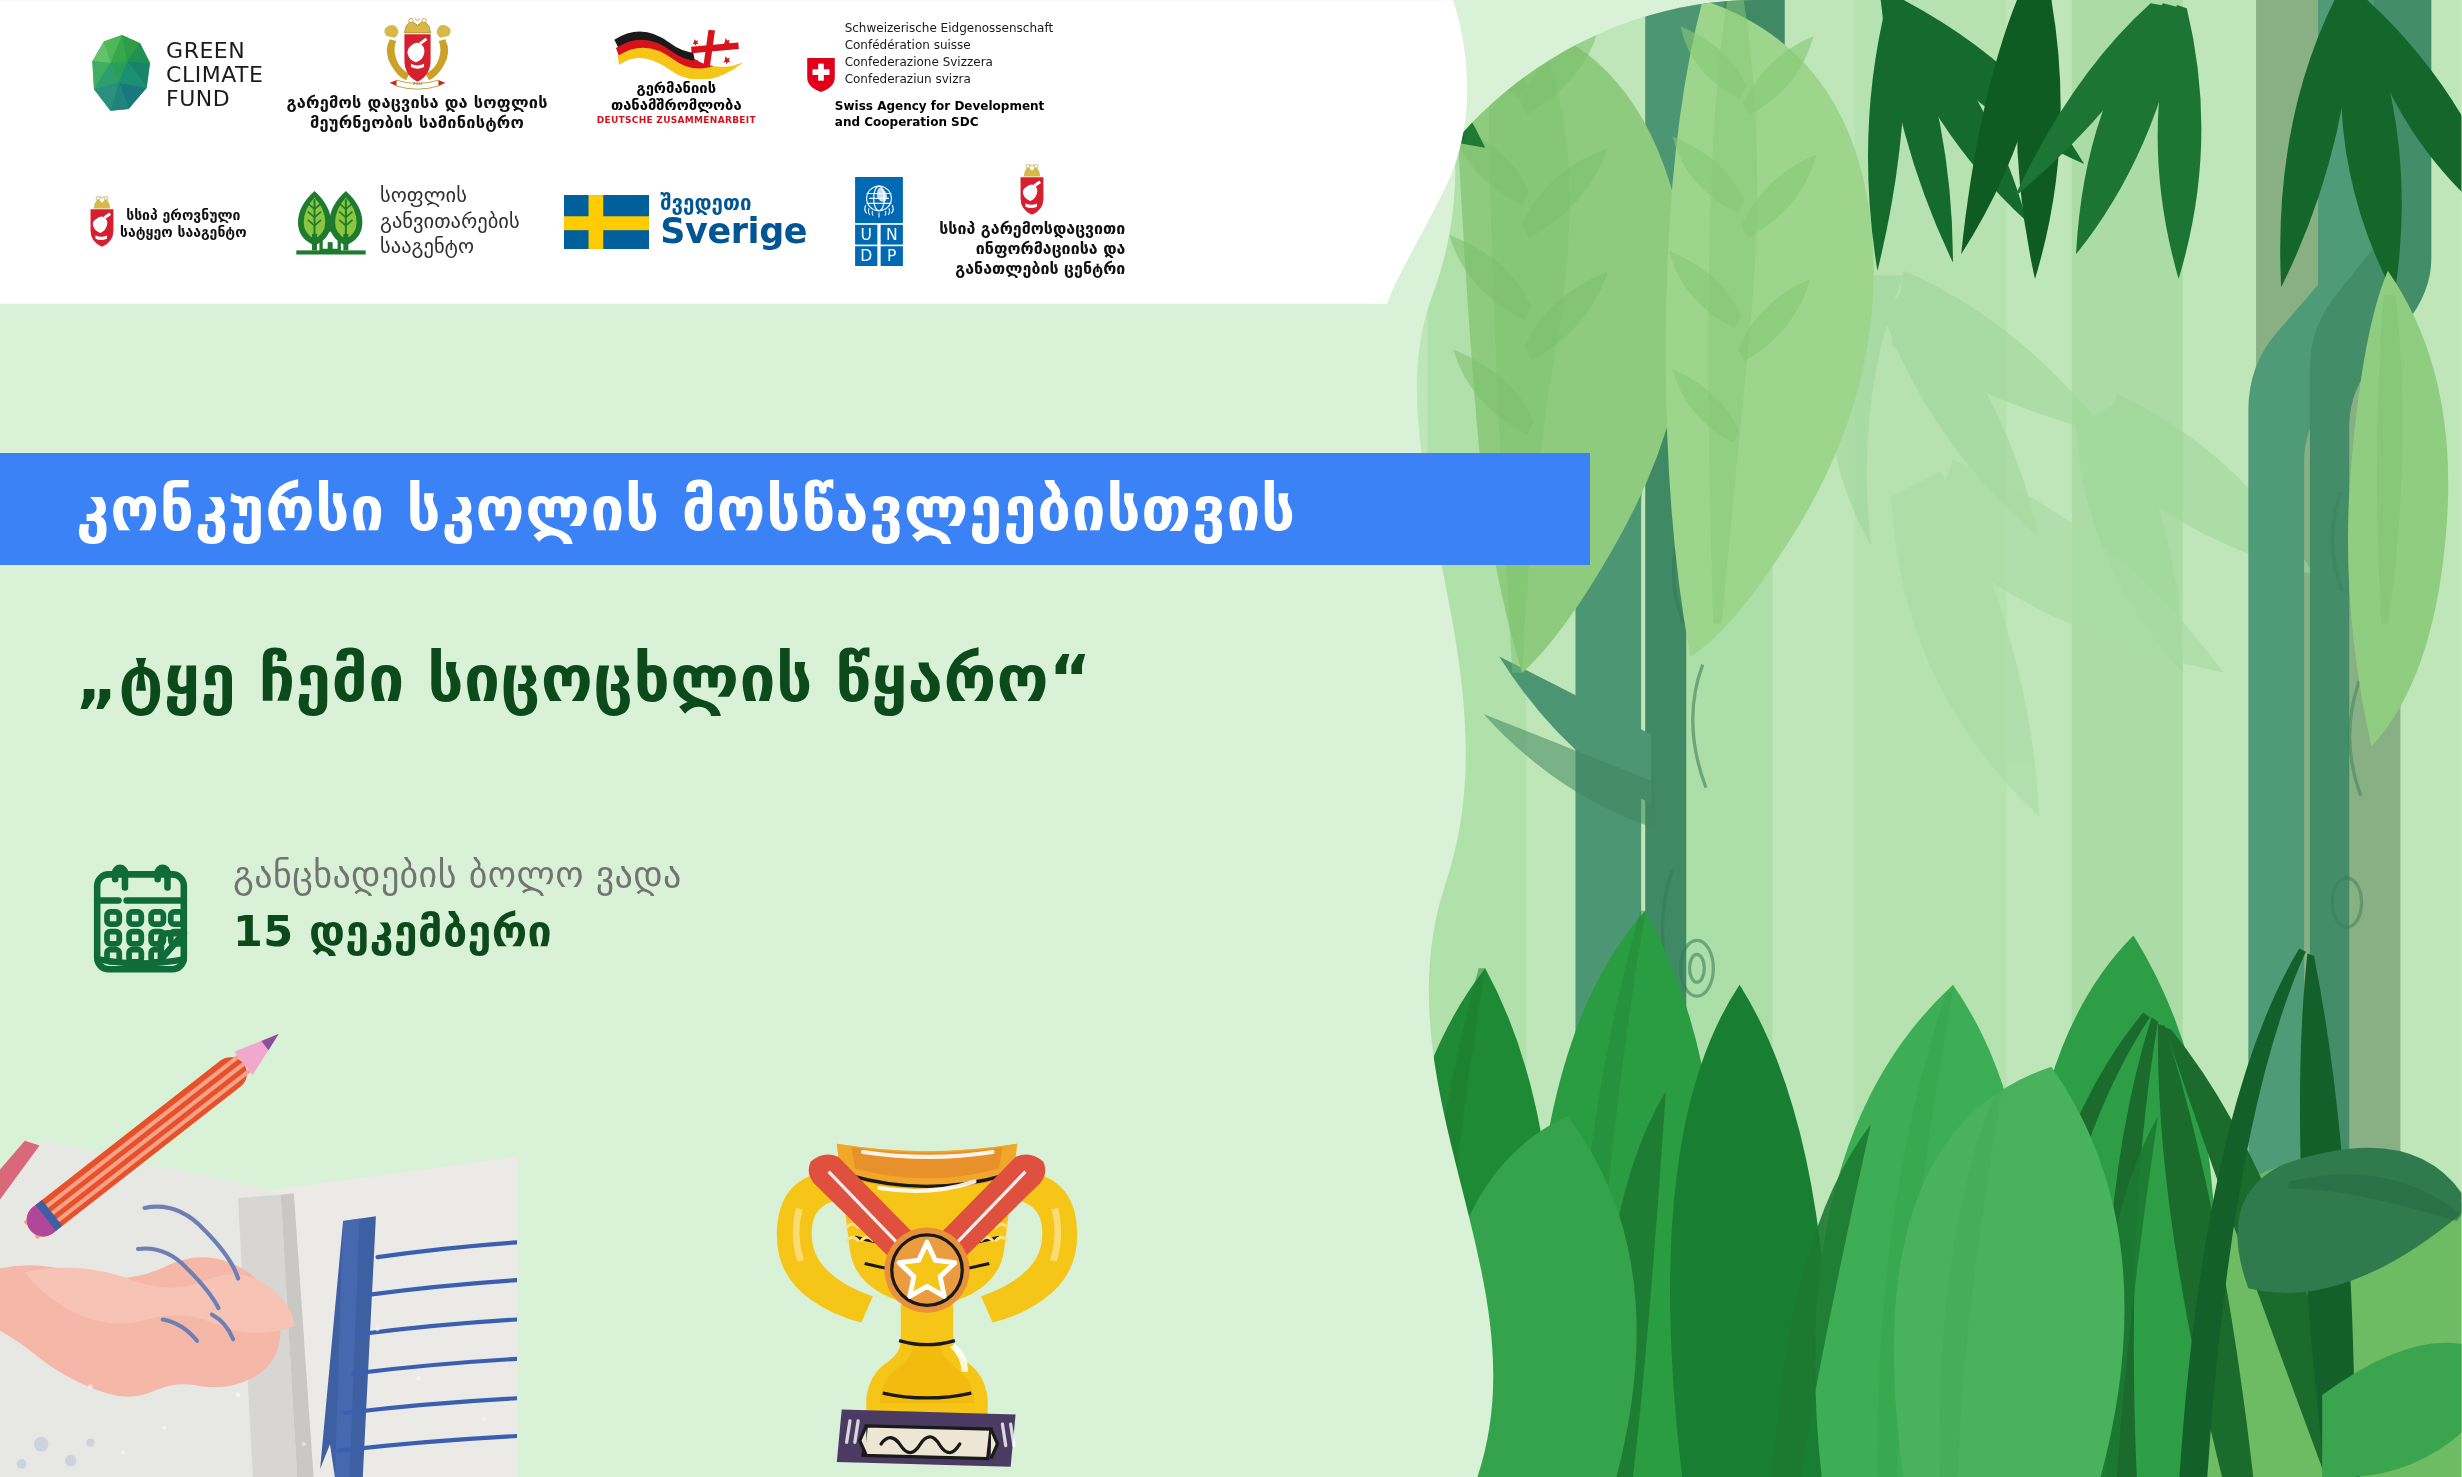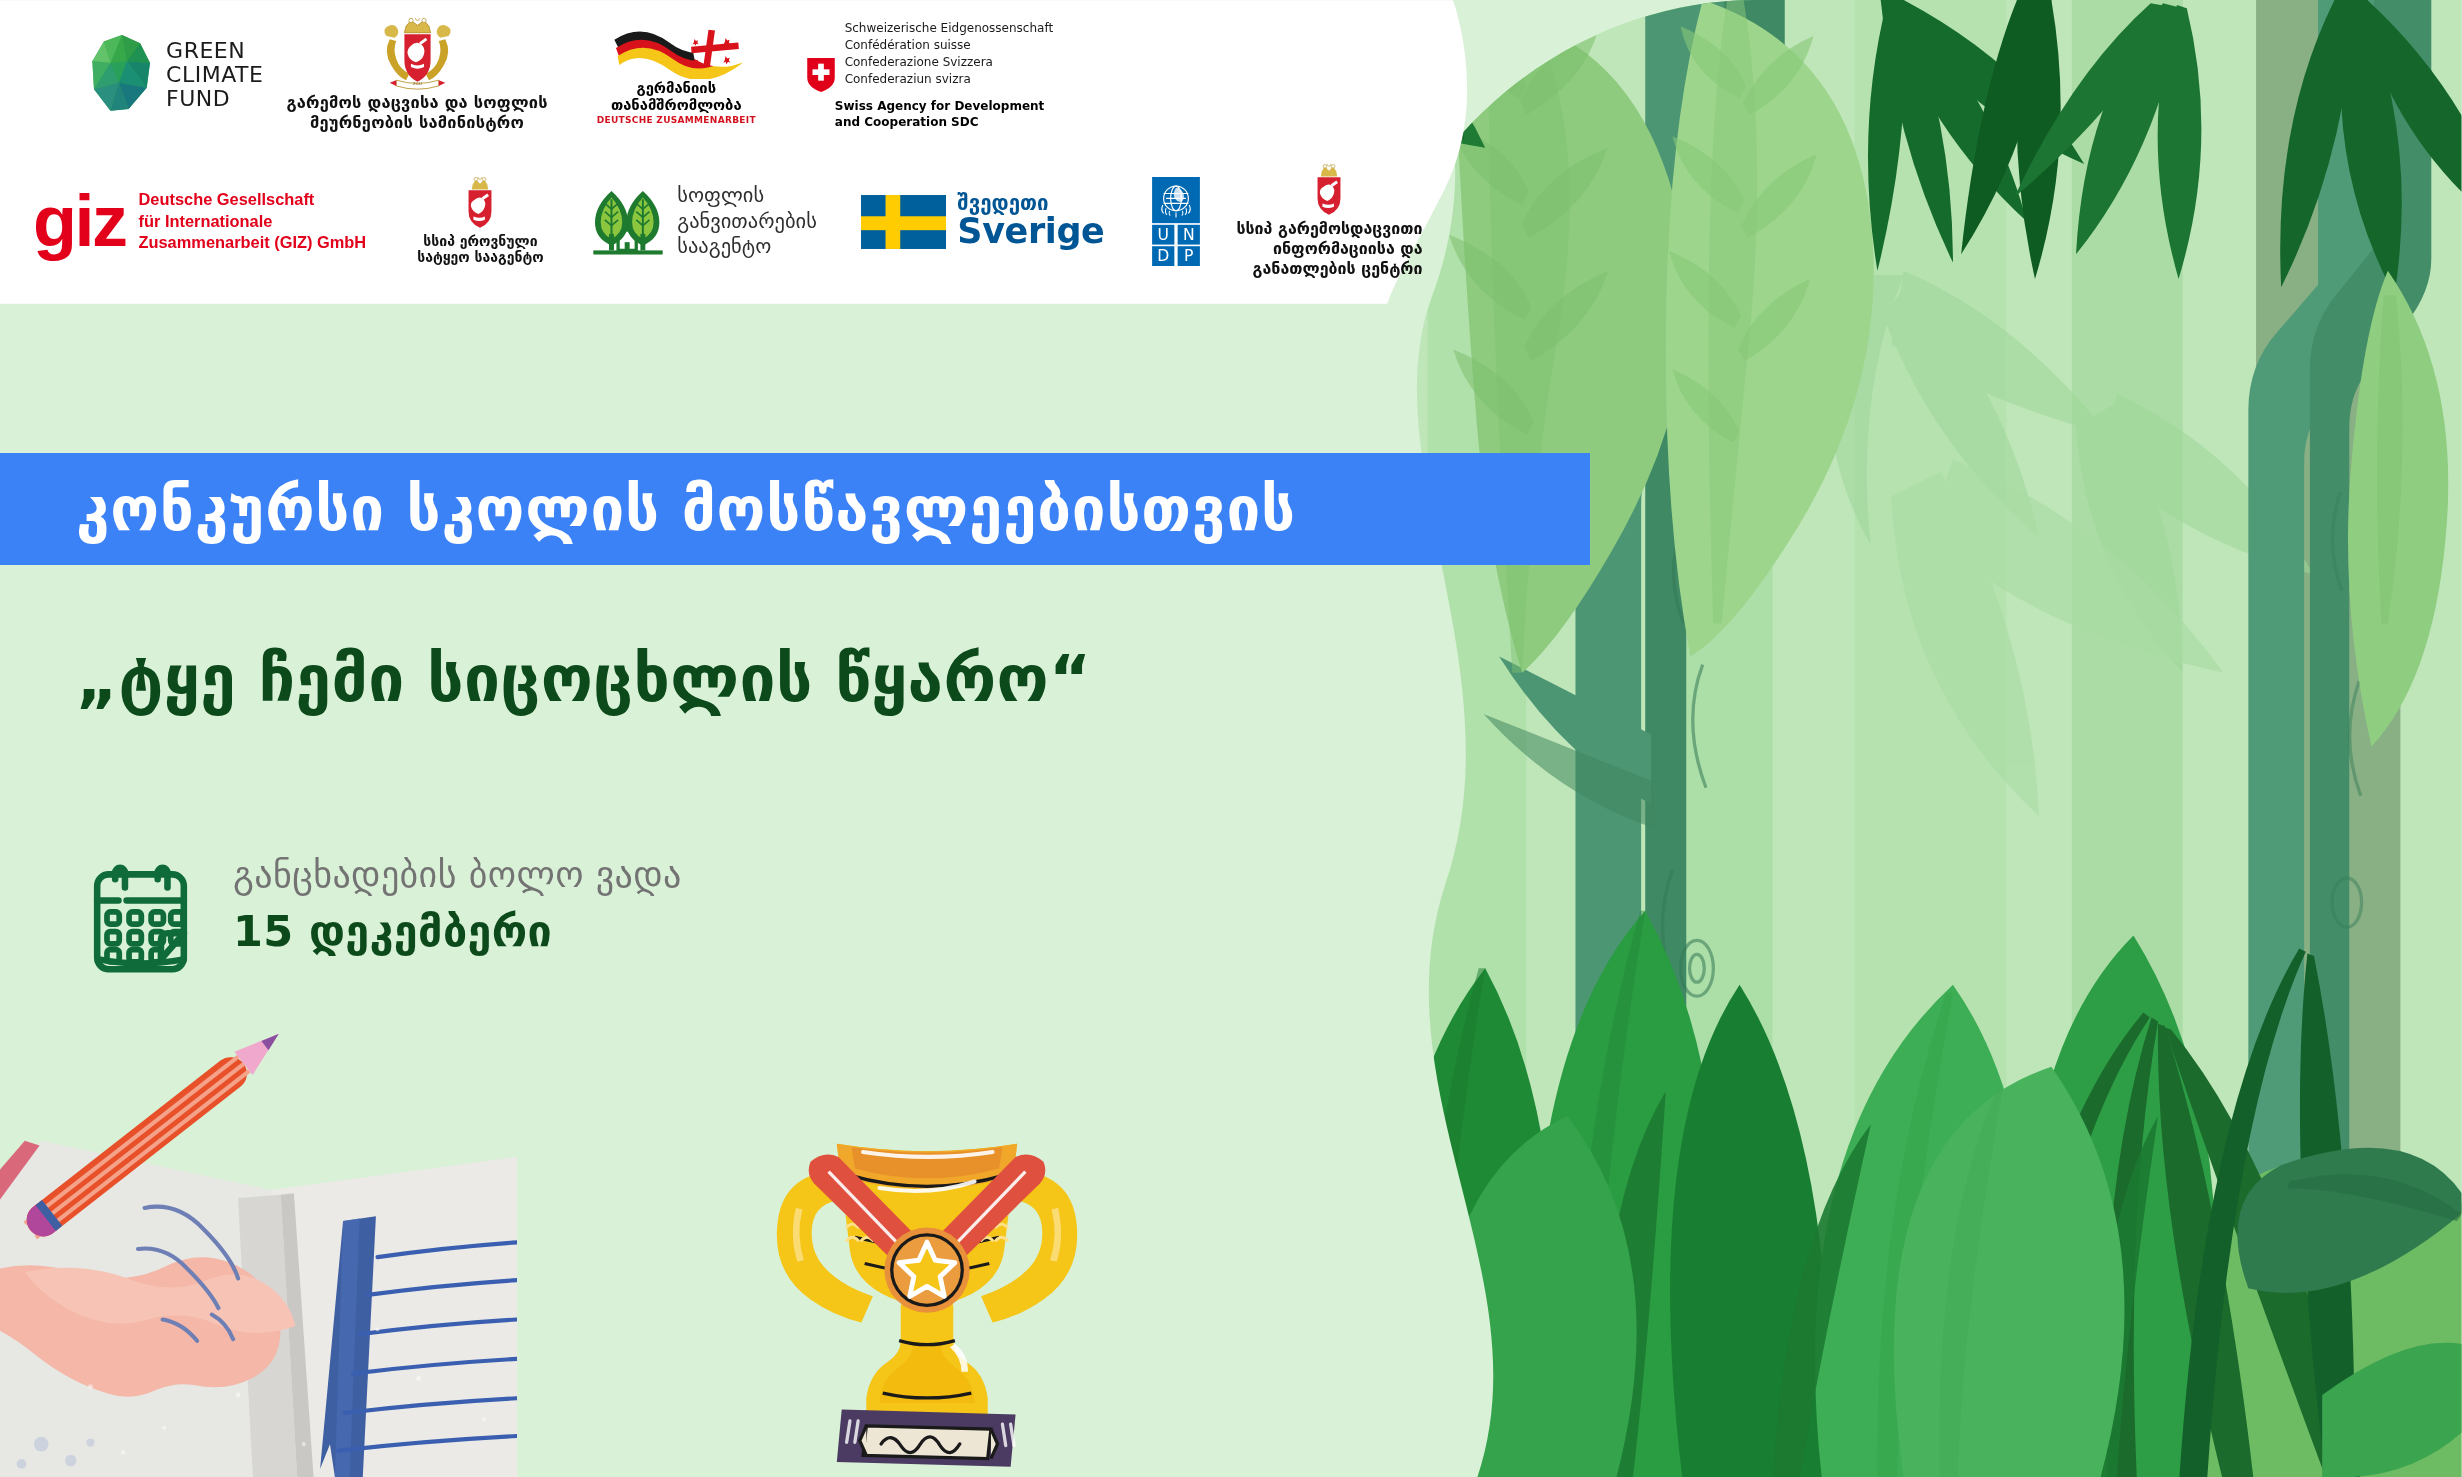--- a/index.html
+++ b/index.html
@@ -94,21 +94,21 @@
     font-size: 72px; font-weight: 700; color: #e2001a;
     letter-spacing: -2.5px; line-height: .8; font-family: "Liberation Sans", sans-serif;
   }
   #logo-giz .giz-txt {
     font-size: 16.4px; font-weight: 700; color: #e2001a;
     line-height: 1.32; margin-left: 13px; white-space: pre-line;
     font-family: "Liberation Sans", sans-serif;
   }
 
   
-  #logo-ssip { margin-left: 51px; flex-direction: column; justify-content: center; }
+  #logo-ssip { margin-left: 51px; flex-direction: row; justify-content: center; }
   #logo-ssip .logo-txt { font-size: 14px; font-weight: 700; text-align:center; line-height:1.2; margin-top:4.9px; white-space: pre-line;}
 
   
   #logo-rda { margin-left: 46px; }
   #logo-rda .logo-txt { font-size: 20.5px; font-weight: 400; margin-left: 11.5px; line-height:1.26; color:#2f2f2f; white-space: pre-line;}
 
   
   #logo-sweden { margin-left: 44px; }
   #logo-sweden .sw-geo { font-size: 20.5px; font-weight: 700; color: #005595; line-height:1; }
   #logo-sweden .sw-en { font-size: 35px; font-weight: 700; color: #005595; line-height:1.05; letter-spacing:-0.4px;}
@@ -479,26 +479,20 @@
 Confederazione Svizzera
 Confederaziun svizra</div>
           <div class="sdc-bold" style="white-space:pre-line">Swiss Agency for Development
 and Cooperation SDC</div>
         </div>
       </div>
     </div>
 
     <div class="logo-row" id="logo-row-2">
 
-      <div class="logo" id="logo-giz">
-        <div class="giz-word">giz</div>
-        <div class="giz-txt">Deutsche Gesellschaft
-für Internationale
-Zusammenarbeit (GIZ) GmbH</div>
-      </div>
 
       <div class="logo" id="logo-ssip">
         <div class="logo-mark">
           <svg width="36" height="51" viewBox="0 0 44 62">
             <path d="M13 9 l4 -6 l5 5 l5 -5 l4 6 l1 6 l-20 0 Z" fill="#d9b84a"></path>
             <circle cx="17" cy="2.6" r="2.2" fill="#fff" stroke="#b08c1d" stroke-width=".7"></circle>
             <circle cx="27" cy="2.6" r="2.2" fill="#fff" stroke="#b08c1d" stroke-width=".7"></circle>
             <circle cx="22" cy="0.6" r="2" fill="#fff" stroke="#b08c1d" stroke-width=".7"></circle>
             <path d="M8 16 l28 0 l0 26 q0 14 -14 20 q-14 -6 -14 -20 Z" fill="#d6202f"></path>
             <path d="M15 28 q5 -5 10 -2 q5 4 3 10 q-2 7 -8 9 q-7 -2 -9 -9 q-1 -5 4 -8 Z" fill="#fff"></path>

